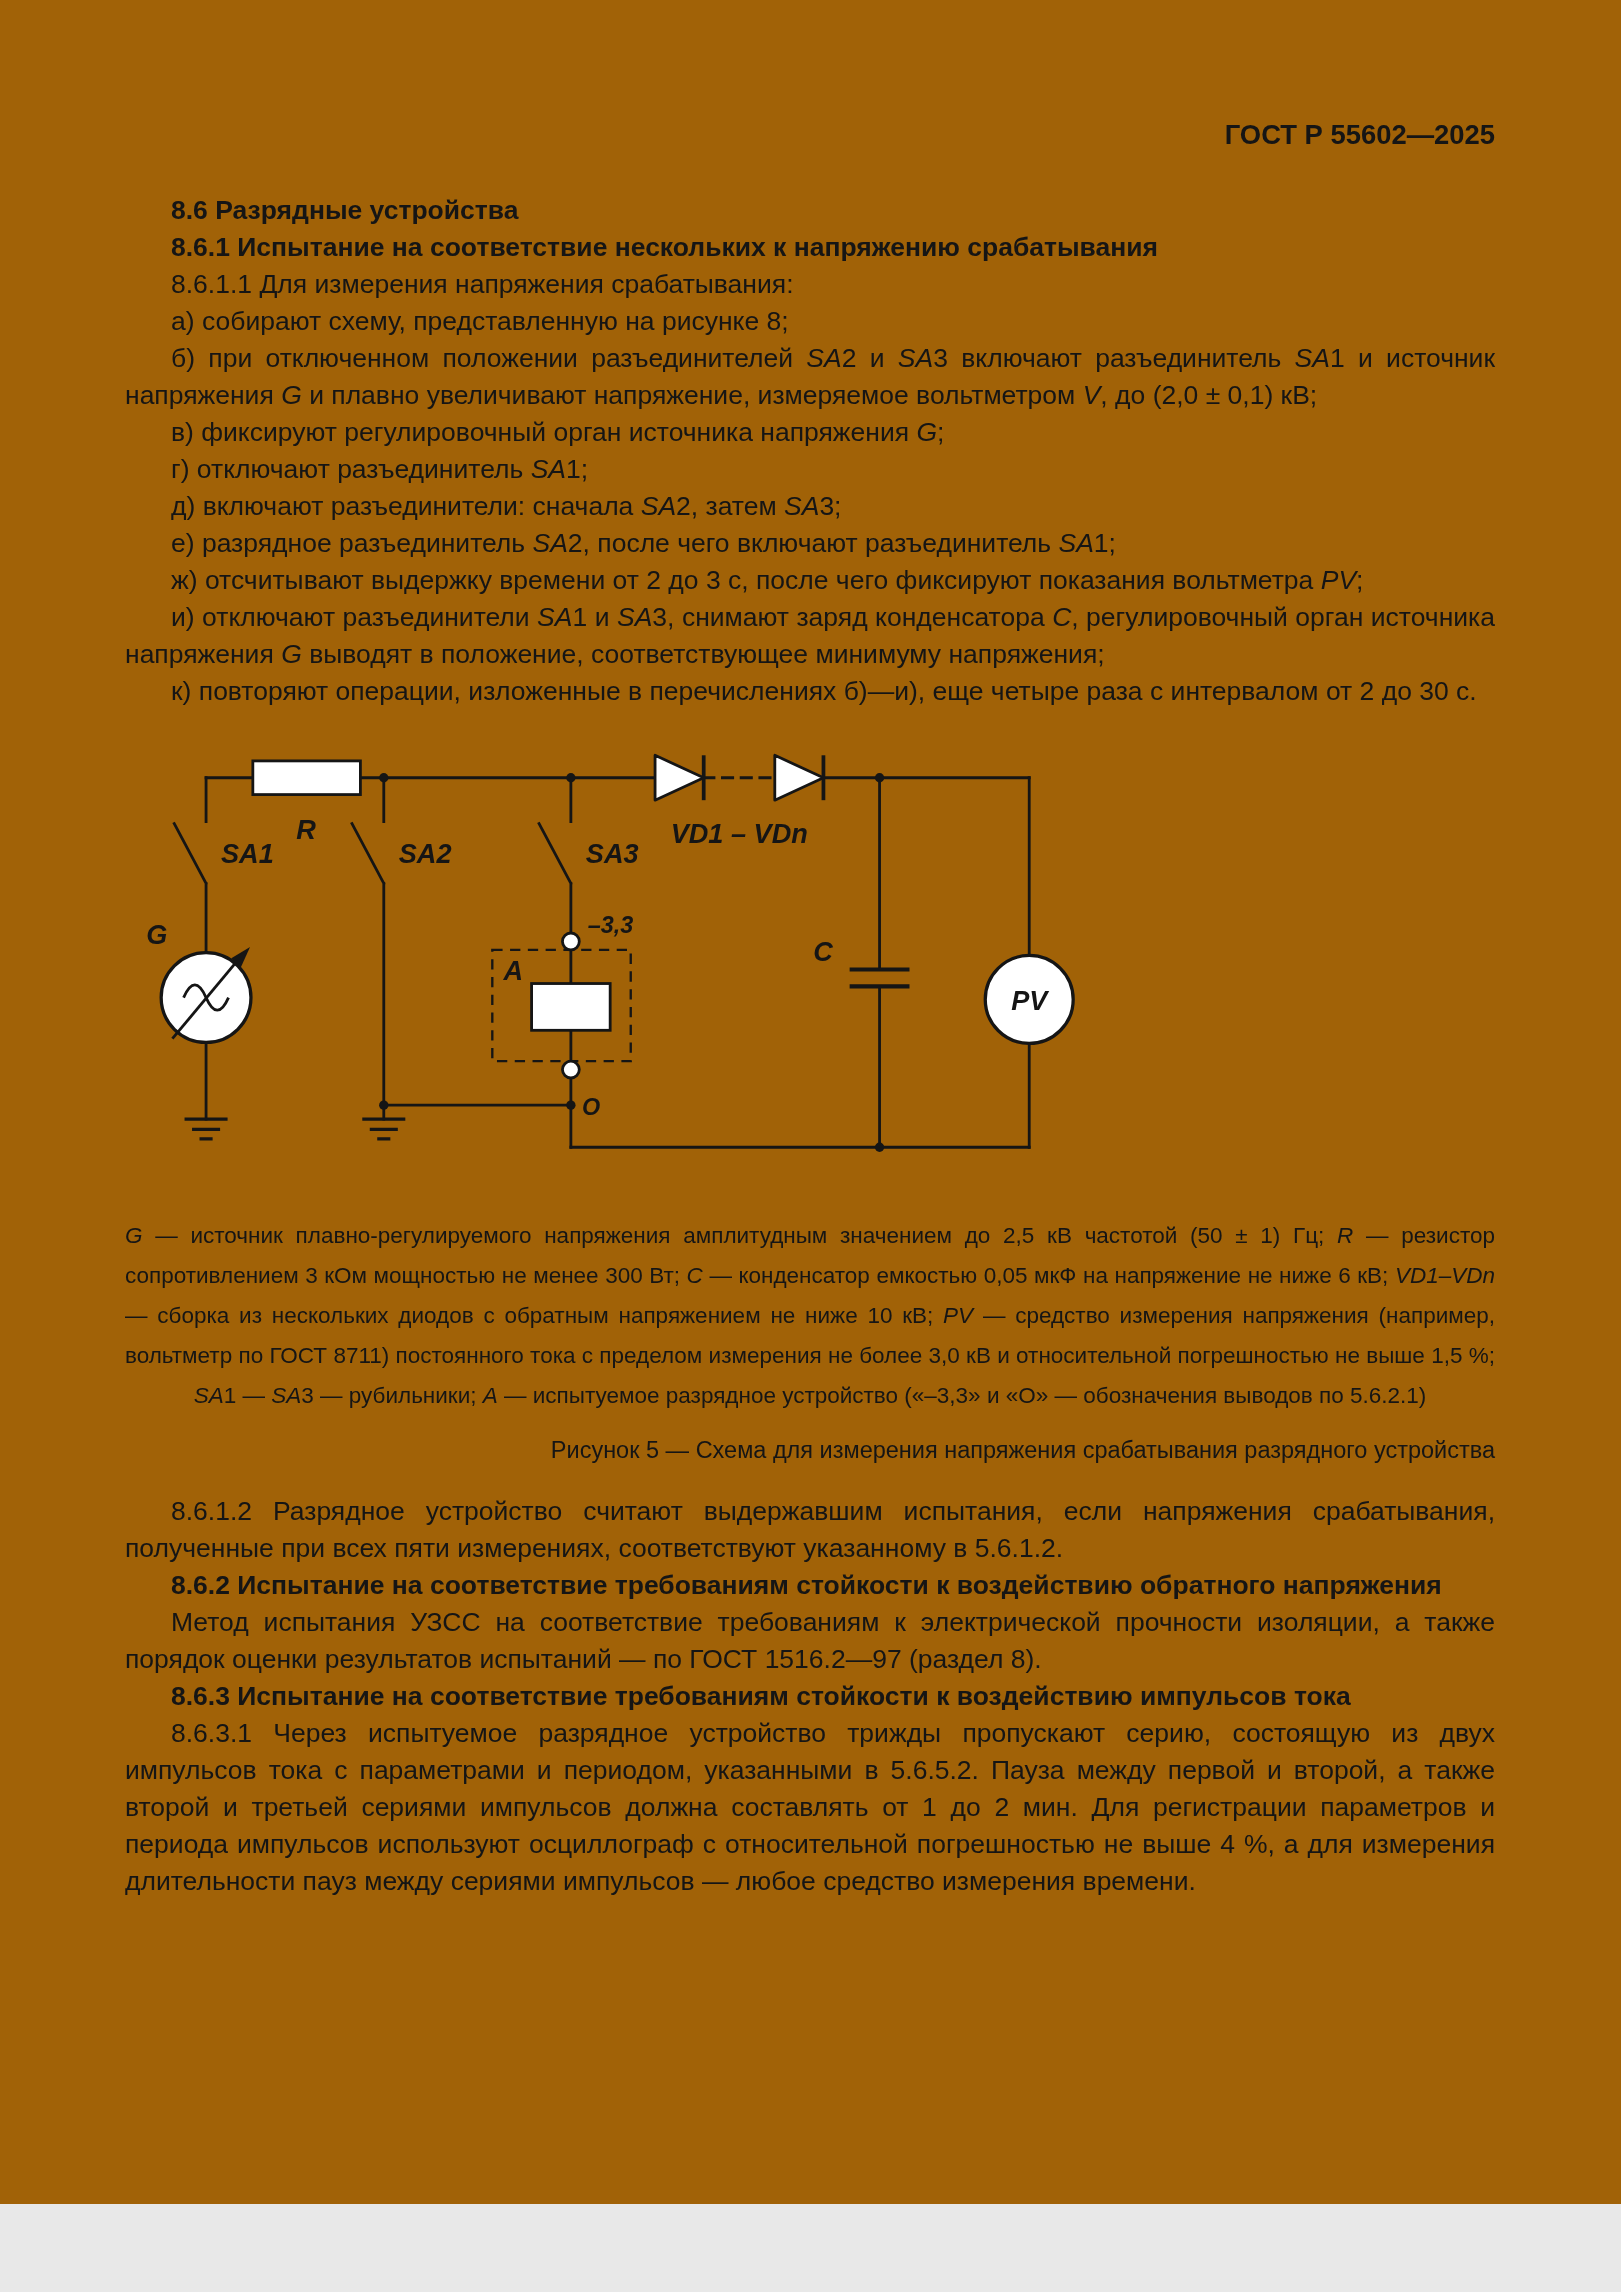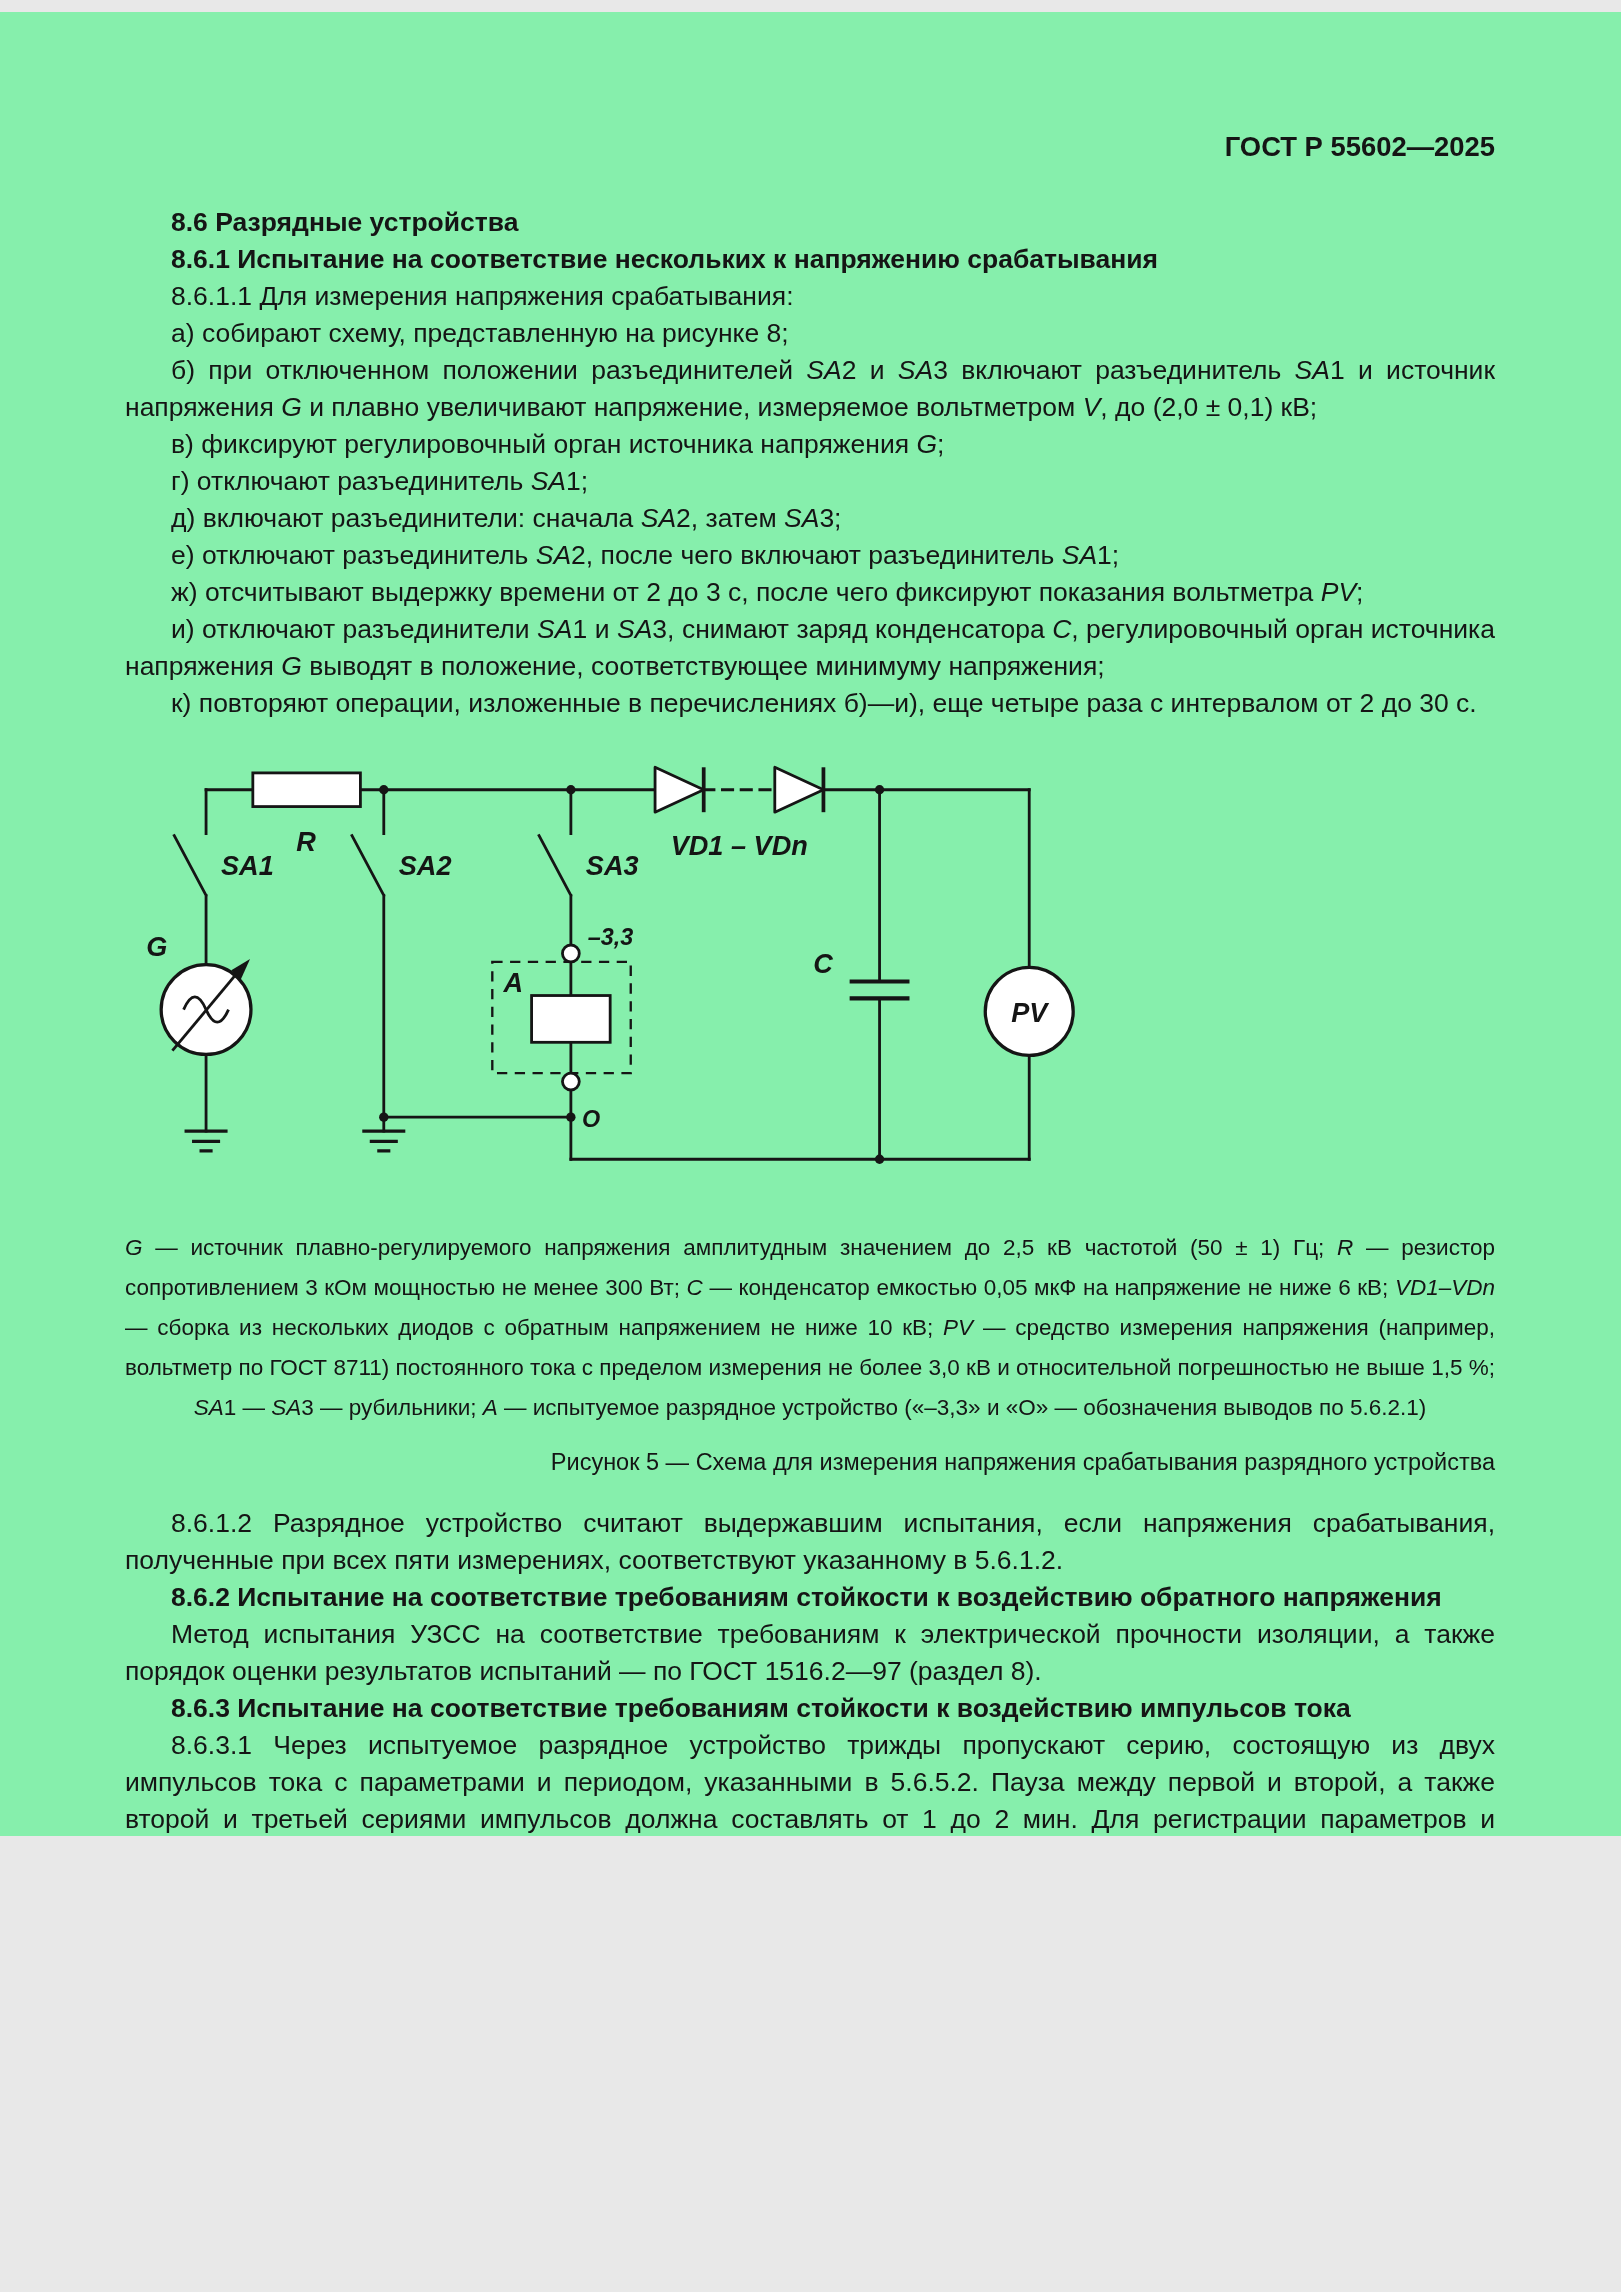--- a/index.html
+++ b/index.html
@@ -1,20 +1,20 @@
 <!DOCTYPE html>
 <html><head>
 <meta charset="utf-8">
 <style>
   html,body { margin:0; padding:0; background:#e8e8e8; }
   .page {
     position:relative;
-    width:1621px; height:1824px;
-    margin:12px auto;
-    background:#86efac;
+    width:1621px; height:2204px;
+    margin:0 auto;
+    background:#a16207;
     font-family:"Liberation Sans", sans-serif;
     color:#151515;
     overflow:hidden;
   }
   .content { position:absolute; left:125px; top:118px; width:1370px; }
   .doc-code { text-align:right; font-weight:bold; font-size:27.4px; line-height:33px; margin-bottom:41px; }
   p.para {
     margin:0;
     font-size:26.5px;
     line-height:37px;
@@ -52,21 +52,21 @@
 
     <div>
         <p class="para head"><span>8.6 Разрядные устройства</span></p>
         <p class="para head"><span>8.6.1 Испытание на соответствие нескольких к напряжению срабатывания</span></p>
         <p class="para"><span>8.6.1.1 Для измерения напряжения срабатывания:</span></p>
         <p class="para"><span>а) собирают схему, представленную на рисунке 8;</span></p>
         <p class="para"><span>б) при отключенном положении разъединителей </span><span class="it">SA</span><span>2 и </span><span class="it">SA</span><span>3 включают разъединитель </span><span class="it">SA</span><span>1 и источник напряжения </span><span class="it">G</span><span> и плавно увеличивают напряжение, измеряемое вольтметром </span><span class="it">V</span><span>, до (2,0 ± 0,1) кВ;</span></p>
         <p class="para"><span>в) фиксируют регулировочный орган источника напряжения </span><span class="it">G</span><span>;</span></p>
         <p class="para"><span>г) отключают разъединитель </span><span class="it">SA</span><span>1;</span></p>
         <p class="para"><span>д) включают разъединители: сначала </span><span class="it">SA</span><span>2, затем </span><span class="it">SA</span><span>3;</span></p>
-        <p class="para"><span>е) отключают разъединитель </span><span class="it">SA</span><span>2, после чего включают разъединитель </span><span class="it">SA</span><span>1;</span></p>
+        <p class="para"><span>е) разрядное разъединитель </span><span class="it">SA</span><span>2, после чего включают разъединитель </span><span class="it">SA</span><span>1;</span></p>
         <p class="para"><span>ж) отсчитывают выдержку времени от 2 до 3 с, после чего фиксируют показания вольтметра </span><span class="it">PV</span><span>;</span></p>
         <p class="para"><span>и) отключают разъединители </span><span class="it">SA</span><span>1 и </span><span class="it">SA</span><span>3, снимают заряд конденсатора </span><span class="it">C</span><span>, регулировочный орган источника напряжения </span><span class="it">G</span><span> выводят в положение, соответствующее минимуму напряжения;</span></p>
         <p class="para"><span>к) повторяют операции, изложенные в перечислениях б)—и), еще четыре раза с интервалом от 2 до 30 с.</span></p>
       </div>
 
     <div class="figure-wrap">
       <svg viewBox="0 0 1060 480" width="992" height="449" xmlns="http://www.w3.org/2000/svg">
 
         <g stroke="#151515" stroke-width="3" fill="none" stroke-linecap="square">
           <path d="M80,35 H130 M245,35 H560 M740,35 H960"></path>

